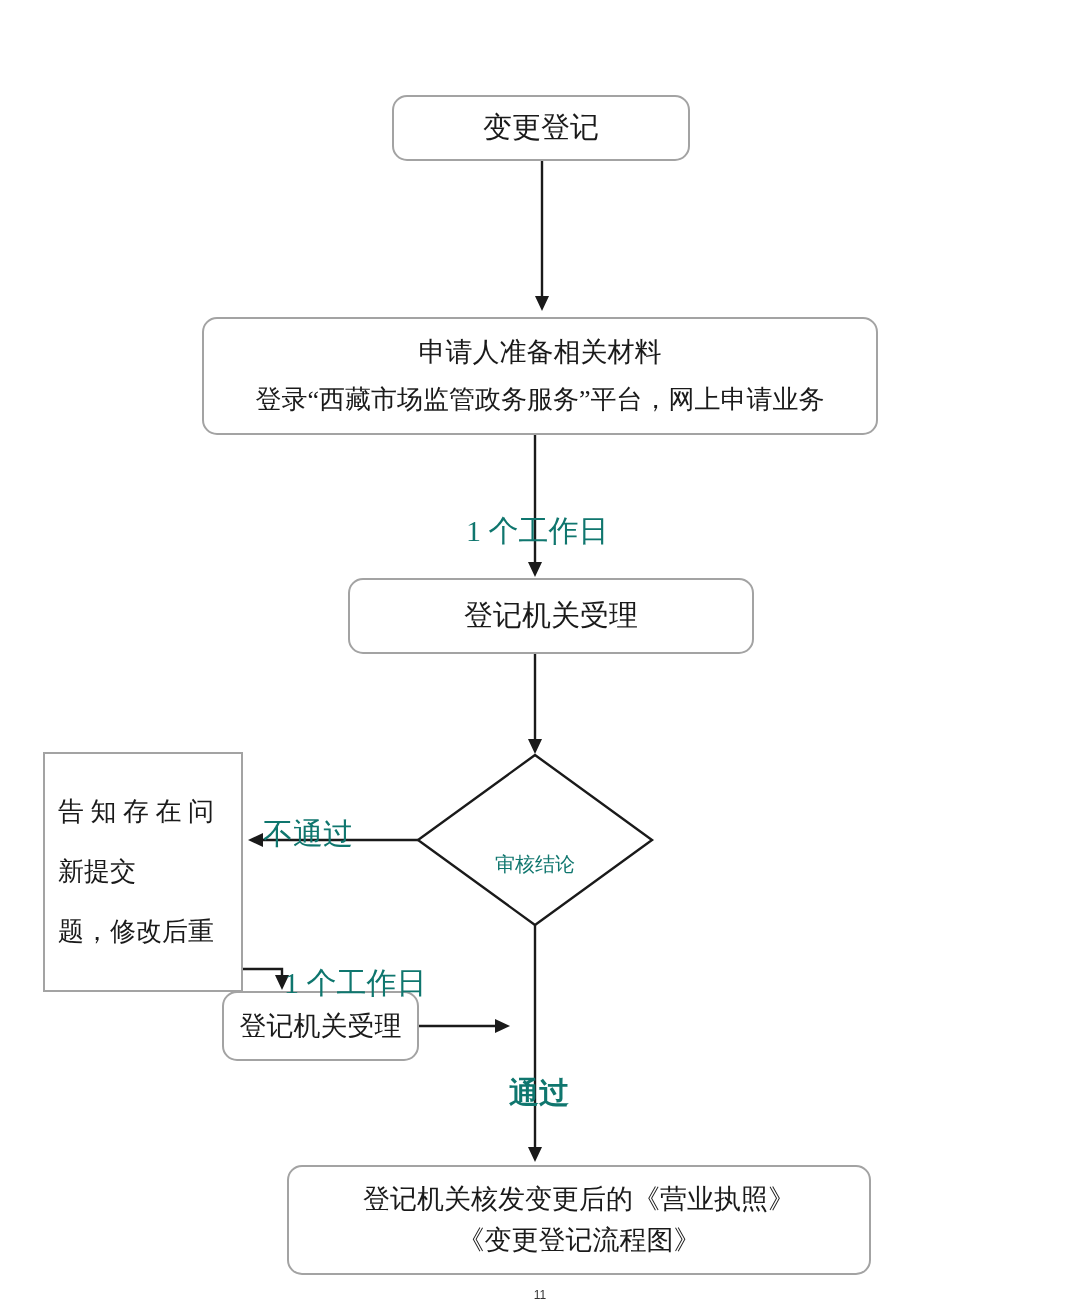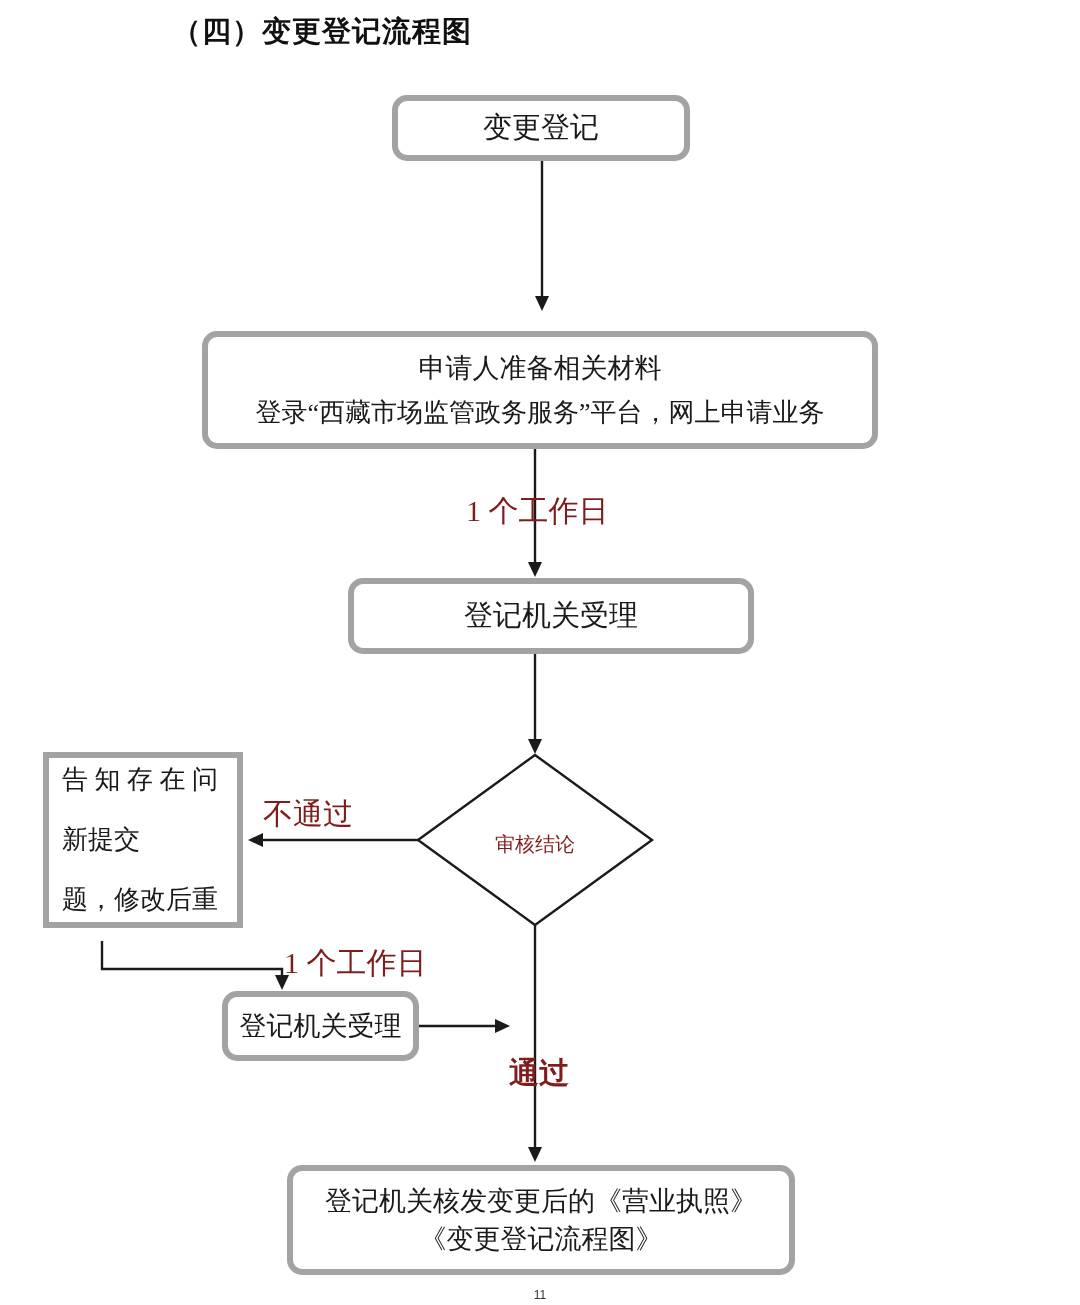--- a/index.html
+++ b/index.html
@@ -30,80 +30,81 @@
     font-weight: bold;
     font-size: 29px;
     letter-spacing: 1px;
     color: #111111;
     z-index: 3;
     white-space: nowrap;
   }
   .node {
     position: absolute;
     box-sizing: border-box;
-    border: 6px solid #a3a3a3;
+    border: 2px solid #a3a3a3;
     background: #ffffff;
     display: flex;
     flex-direction: column;
     align-items: center;
     justify-content: center;
     text-align: center;
     z-index: 2;
     line-height: 1.35;
   }
   .rounded { border-radius: 15px; }
   #node-start {
     left: 392px; top: 95px;
     width: 298px; height: 66px;
     font-size: 29px;
   }
   #node-prepare {
-    left: 202px; top: 331px;
+    left: 202px; top: 317px;
     width: 676px; height: 118px;
     font-size: 26px;
     justify-content: space-evenly;
     padding: 4px 6px;
   }
   #node-prepare .line1 { font-size: 27px; }
   #node-prepare .line2 { white-space: nowrap; }
   #node-accept1 {
     left: 348px; top: 578px;
     width: 406px; height: 76px;
     font-size: 29px;
   }
   #node-notify {
     left: 43px; top: 752px;
-    width: 200px; height: 176px;
+    width: 200px; height: 240px;
     border-radius: 0;
     font-size: 26px;
     align-items: stretch;
     justify-content: center;
     text-align: left;
     padding: 10px 13px;
     line-height: 60px;
   }
   #node-notify .jline { white-space: pre; }
   #node-accept2 {
     left: 222px; top: 991px;
     width: 197px; height: 70px;
     font-size: 27px;
   }
   #node-result {
     left: 287px; top: 1165px;
-    width: 508px; height: 110px;
+    width: 584px; height: 110px;
     font-size: 27px;
     justify-content: space-evenly;
     padding: 10px 4px;
   }
   .flow-label {
     position: absolute;
     z-index: 3;
     font-size: 30px;
     white-space: nowrap;
-    color: #7f1d1d;
+    color: #0f766e;
+    margin-top: 20px;
   }
   #label-workday1 { left: 466px; top: 491px; }
   #label-fail     { left: 263px; top: 794px; }
   #label-workday2 { left: 284px; top: 943px; }
   #label-pass     { left: 509px; top: 1053px; font-weight: bold; }
   #label-decision {
     left: 435px; top: 831px;
     width: 200px;
     text-align: center;
     font-size: 20px;
@@ -117,21 +118,20 @@
     font-family: "Liberation Sans", "DejaVu Sans", sans-serif;
     color: #333333;
     z-index: 3;
   }
 </style>
 </head>
 <body>
 
 <div id="page">
 
-  <div class="doc-title">（四）变更登记流程图</div>
 
   <svg id="connector-layer" viewBox="0 0 1080 1305" xmlns="http://www.w3.org/2000/svg">
     <g stroke="#1a1a1a" stroke-width="2.4" fill="none">
 
       <line x1="542" y1="160" x2="542" y2="298"></line>
 
       <line x1="535" y1="431" x2="535" y2="564"></line>
 
       <line x1="535" y1="654" x2="535" y2="741"></line>
 

